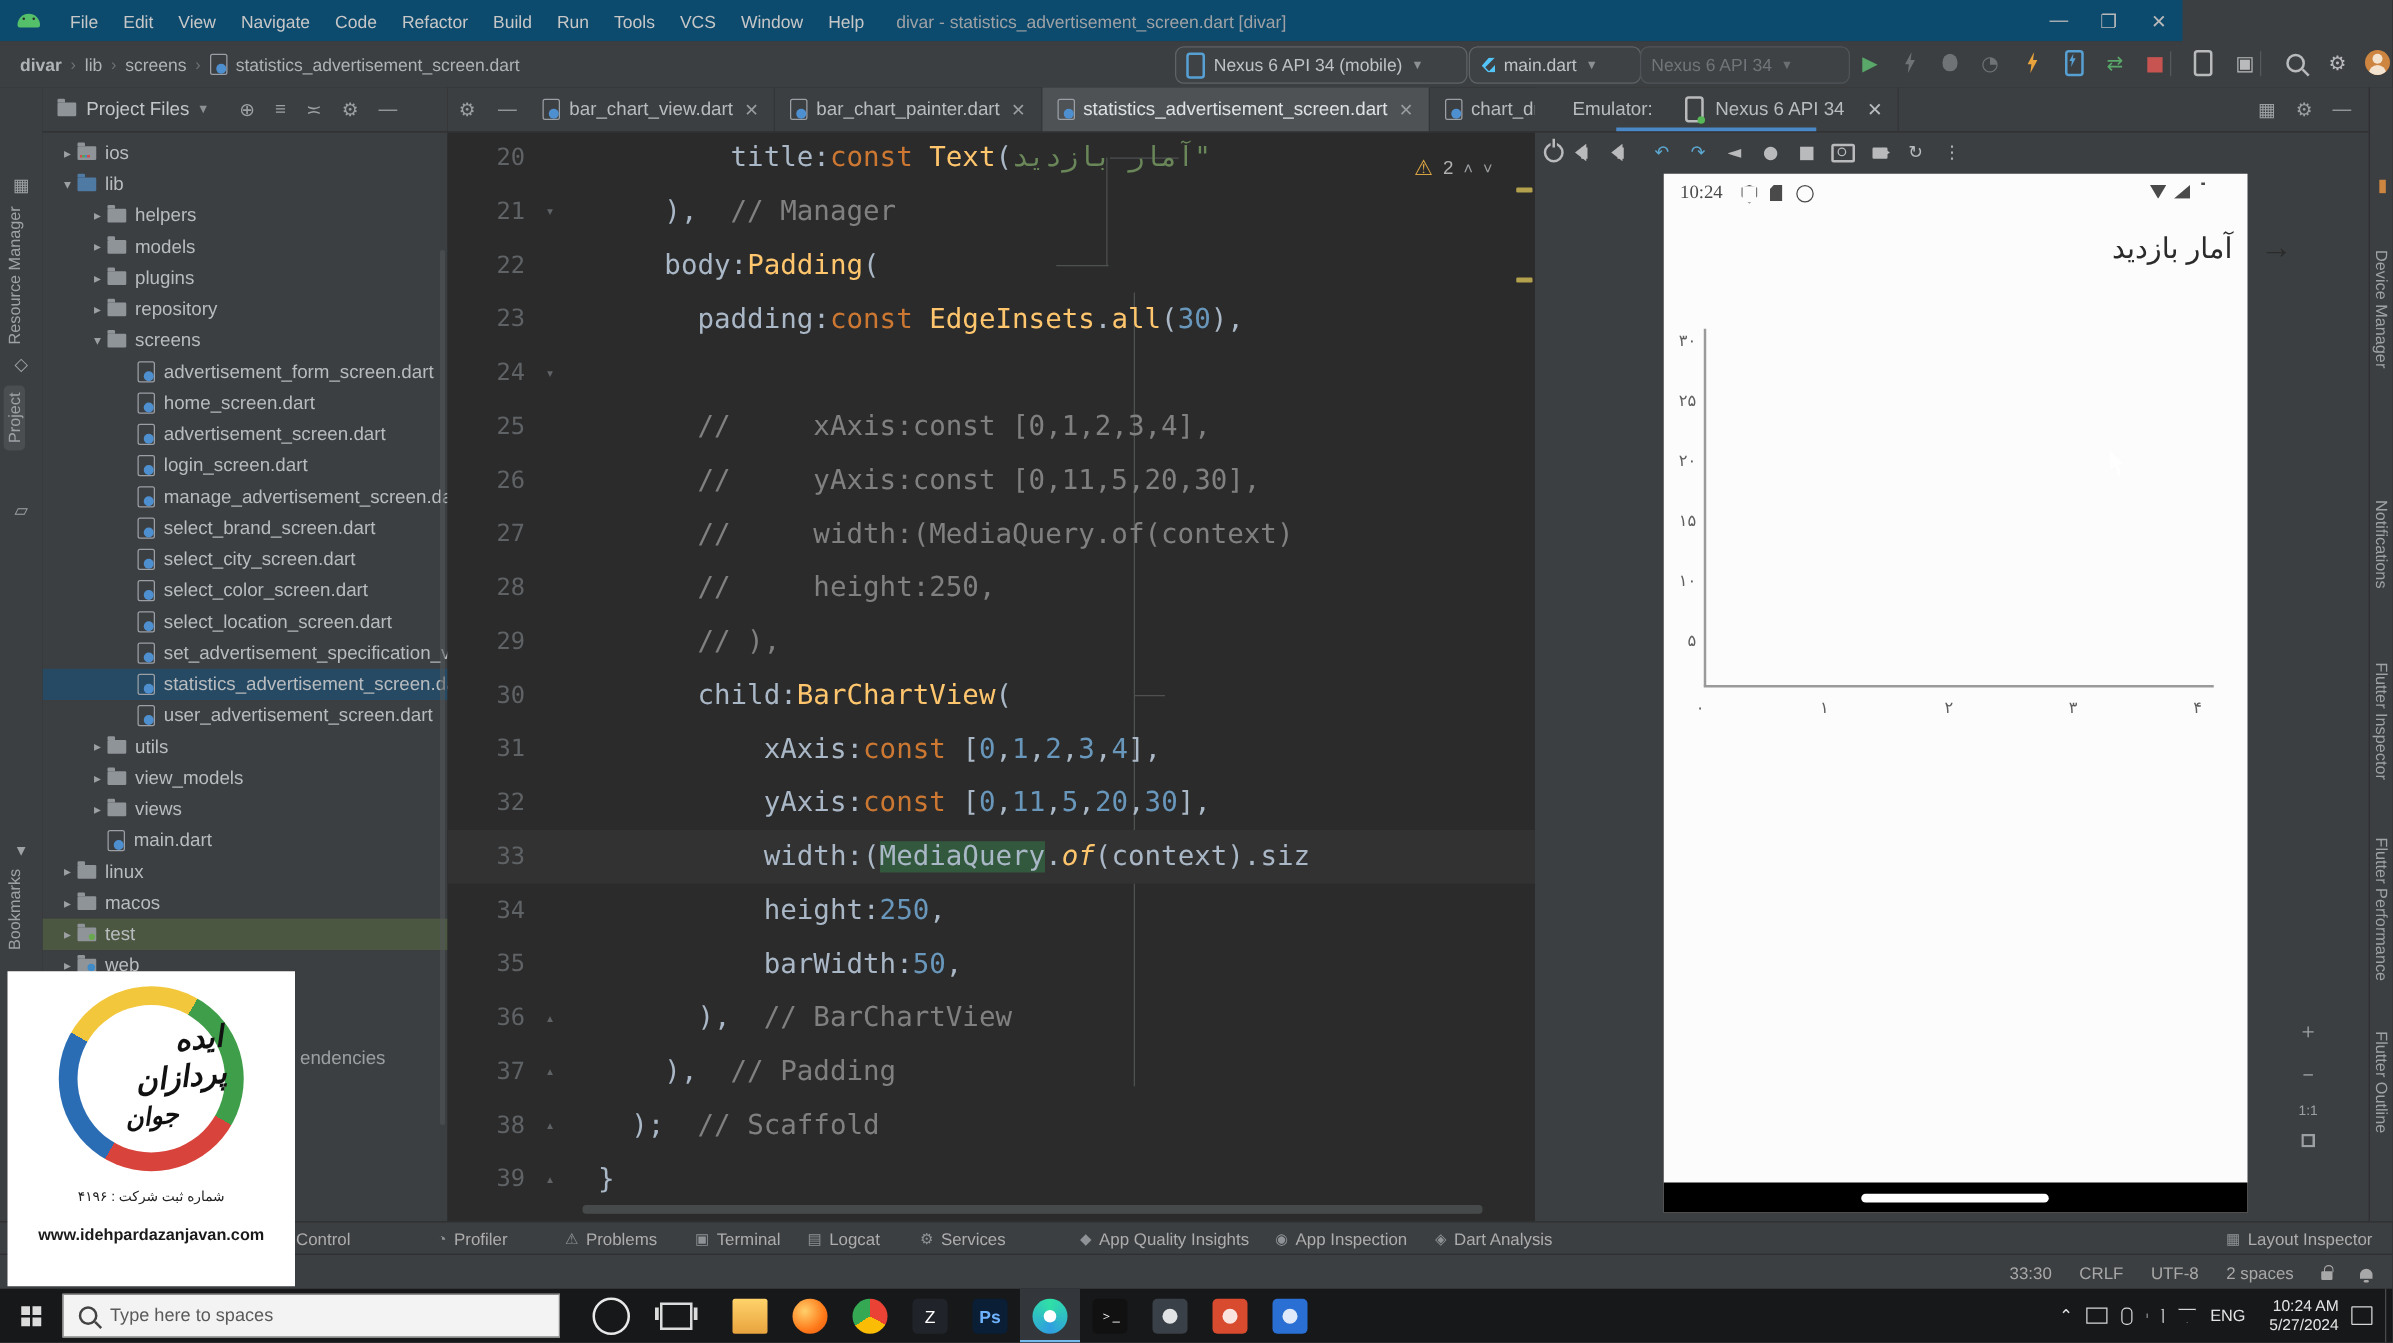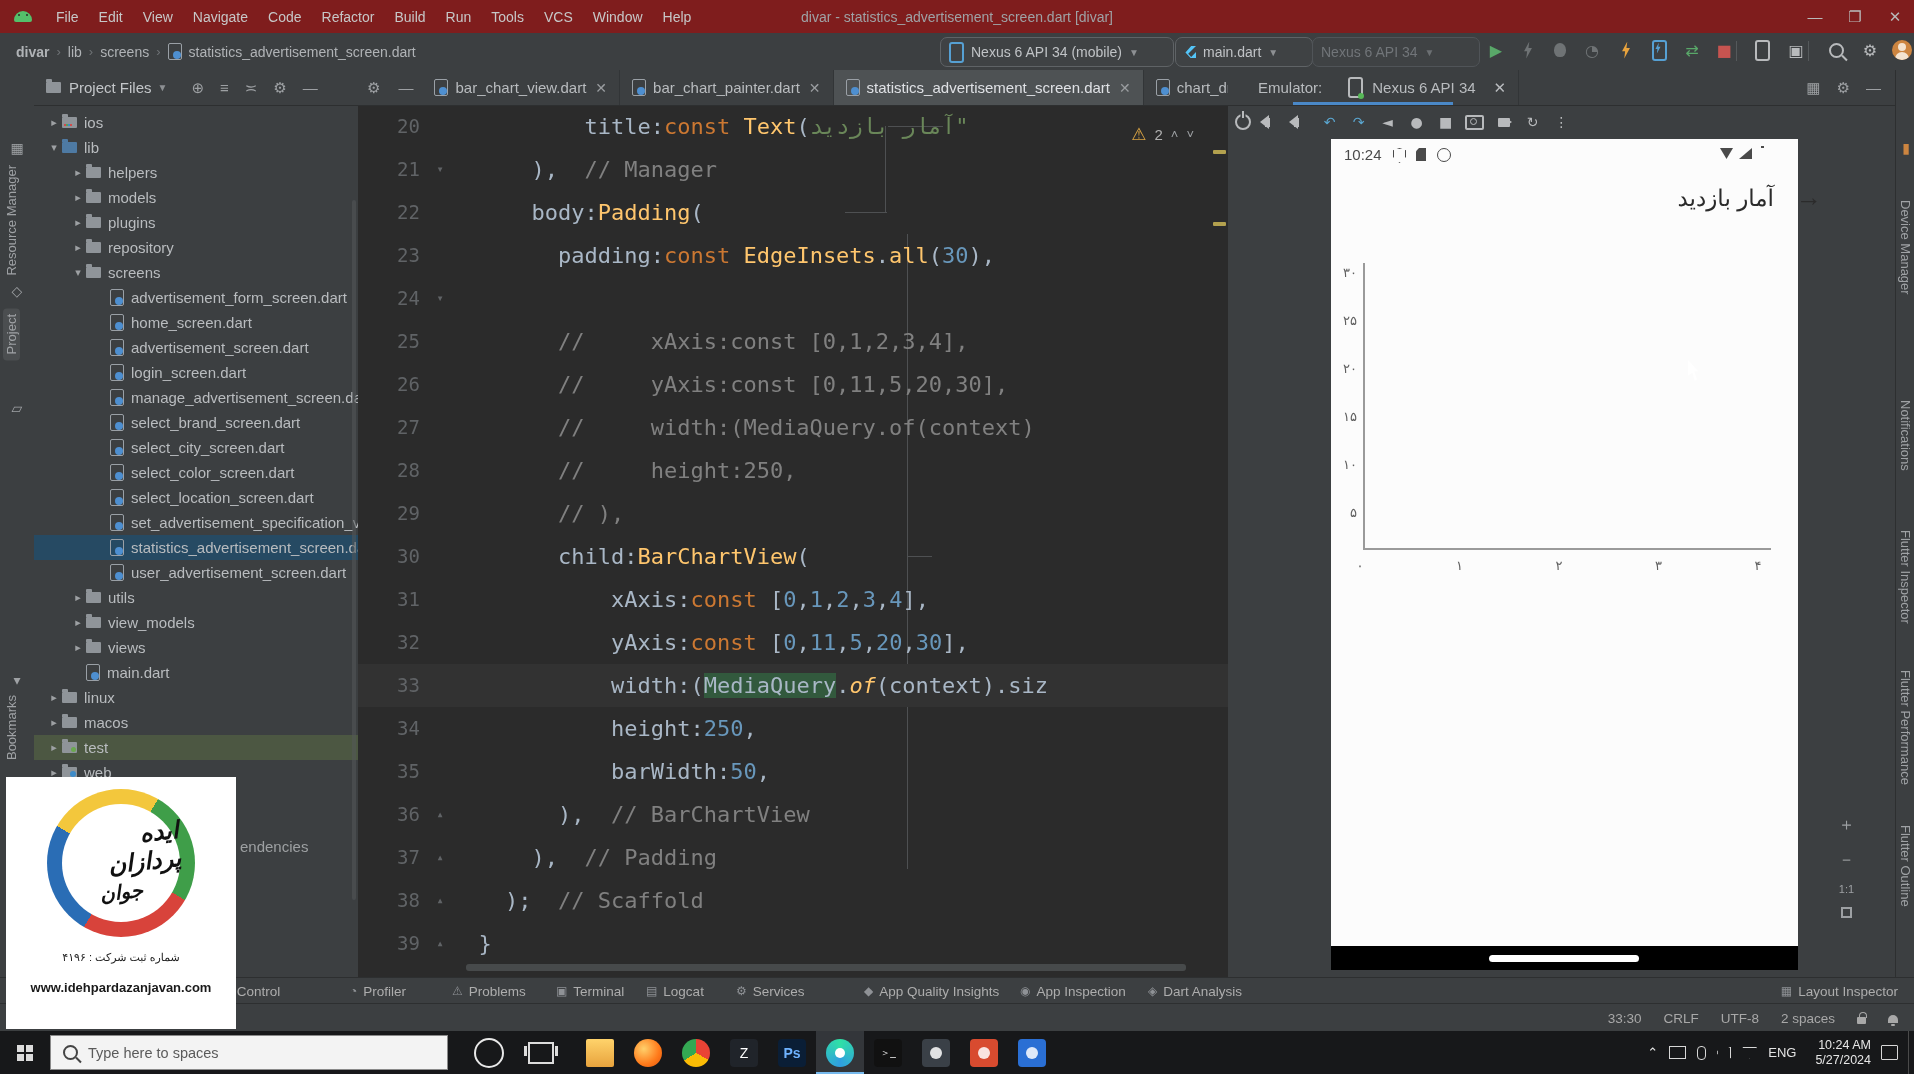--- a/index.html
+++ b/index.html
@@ -1,19 +1,19 @@
 <!DOCTYPE html>
 <html><head>
 <meta charset="utf-8">
 <style>
   html,body{margin:0;padding:0;background:#2b2b2b;width:1914px;height:1074px;overflow:hidden;
     font-family:"Liberation Sans",sans-serif;-webkit-font-smoothing:antialiased;}
   .app{position:relative;width:1914px;height:1074px;background:#3c3f41;color:#bbb;}
   
-  .titlebar{position:absolute;left:0;top:0;width:1914px;height:33px;background:#7f1d1d;border-bottom:1px solid #2d2f30;display:flex;align-items:center;}
+  .titlebar{position:absolute;left:0;top:0;width:1746px;height:33px;background:#0c4a6e;border-bottom:1px solid #2d2f30;display:flex;align-items:center;}
   .as-bot{width:18px;height:11px;background:#54c06a;border-radius:9px 9px 2px 2px;margin:0 14px 0 14px;position:relative;}
   .as-bot::before,.as-bot::after{content:"";position:absolute;top:3px;width:2px;height:2px;border-radius:50%;background:#2b2b2b;}
   .as-bot::before{left:4px}.as-bot::after{right:4px}
   .menu-item{font-size:14px;color:#c7c7c7;padding:0 10px;cursor:default;}
   .win-title{position:absolute;left:50%;transform:translateX(-50%);font-size:14px;color:#9fa2a5;white-space:nowrap;}
   .win-controls{position:absolute;right:10px;top:0;height:33px;display:flex;align-items:center;gap:22px;color:#b9b9b9;font-size:15px;}
   .win-controls span{width:18px;text-align:center;}
   
   .navrow{position:absolute;left:0;top:33px;width:1914px;height:37px;background:#3c3f41;border-bottom:1px solid #2d2f30;text-align:right;}
   .crumbs{position:absolute;left:16px;top:0;height:37px;display:flex;align-items:center;font-size:14px;color:#b0b3b6;}
@@ -102,30 +102,30 @@
   .hscroll{position:absolute;left:108px;bottom:6px;width:720px;height:7px;background:#4f5254;border-radius:3px;opacity:.8;}
   
   .emu{position:absolute;left:1228px;top:0;width:667px;height:907px;background:#3c3f41;}
   .emu-head{position:absolute;left:0;top:0;width:667px;height:35px;border-bottom:1px solid #2d2f30;display:flex;align-items:center;font-size:15px;color:#b9bcbf;}
   .emu-underline{position:absolute;left:65px;top:32px;width:160px;height:3px;background:#4a88c7;}
   .emu-head-right{position:absolute;right:14px;top:0;height:35px;display:flex;align-items:center;gap:16px;color:#9da0a3;font-size:15px;}
   .emu-tools{position:absolute;left:0;top:35px;width:667px;height:34px;display:flex;align-items:center;color:#b8babc;}
   .emu-tools .et{width:29px;display:flex;justify-content:center;align-items:center;font-size:14px;}
   .phone{position:absolute;left:103px;top:69px;width:467px;height:831px;background:#fcfcfc;}
   .ph-status{position:absolute;left:0;top:0;width:467px;height:34px;color:#4a4a4a;}
-  .ph-time{position:absolute;left:13px;top:7px;font-size:15px;}
+  .ph-time{position:absolute;left:13px;top:7px;font-size:15px;font-family:Liberation Serif, serif;}
   .ph-sic{position:absolute;top:9px;}
   .shield{width:11px;height:13px;border:1.5px solid #4a4a4a;clip-path:polygon(50% 0,100% 15%,100% 60%,50% 100%,0 60%,0 15%);}
   .sdcard{width:10px;height:13px;background:#4a4a4a;clip-path:polygon(30% 0,100% 0,100% 100%,0 100%,0 25%);}
   .face{width:12px;height:12px;border:1.5px solid #4a4a4a;border-radius:50%;}
   .wifi{width:13px;height:11px;background:#4a4a4a;clip-path:polygon(0 0,100% 0,50% 100%);}
   .sig{width:13px;height:11px;background:#4a4a4a;clip-path:polygon(100% 0,100% 100%,0 100%);}
   .batt{width:7px;height:13px;background:#4a4a4a;border-radius:1px;position:relative;}
   .batt::before{content:"";position:absolute;top:-2px;left:2px;width:3px;height:2px;background:#4a4a4a;}
-  .ph-appbar{position:absolute;left:0;top:34px;width:507px;height:58px;}
+  .ph-appbar{position:absolute;left:12px;top:34px;width:507px;height:58px;}
   .ph-title{position:absolute;right:64px;top:12px;font-size:23px;color:#2b2b2b;direction:rtl;}
   .ph-back{position:absolute;right:16px;top:9px;font-size:26px;color:#2b2b2b;}
   .axis{position:absolute;background:#9a9a9a;}
   .ytick{position:absolute;width:24px;text-align:right;font-size:13px;color:#5f5f5f;}
   .xtick{position:absolute;width:20px;text-align:center;font-size:13px;color:#5f5f5f;}
   .ph-nav{position:absolute;left:0;top:807px;width:467px;height:24px;background:#000;}
   .ph-pill{position:absolute;left:158px;top:9px;width:150px;height:7px;border-radius:4px;background:#fff;}
   .cursor{position:absolute;width:15px;height:21px;background:#fff;filter:drop-shadow(0 0 1px #000) drop-shadow(0 0 .5px #000);clip-path:polygon(0 0,0 76%,28% 62%,45% 100%,60% 93%,44% 56%,72% 54%);}
   .emu-zoom{position:absolute;left:610px;top:743px;display:flex;flex-direction:column;gap:12px;align-items:center;color:#9da0a3;font-size:17px;}
   .emu-zoom .z11{font-size:11px;}

